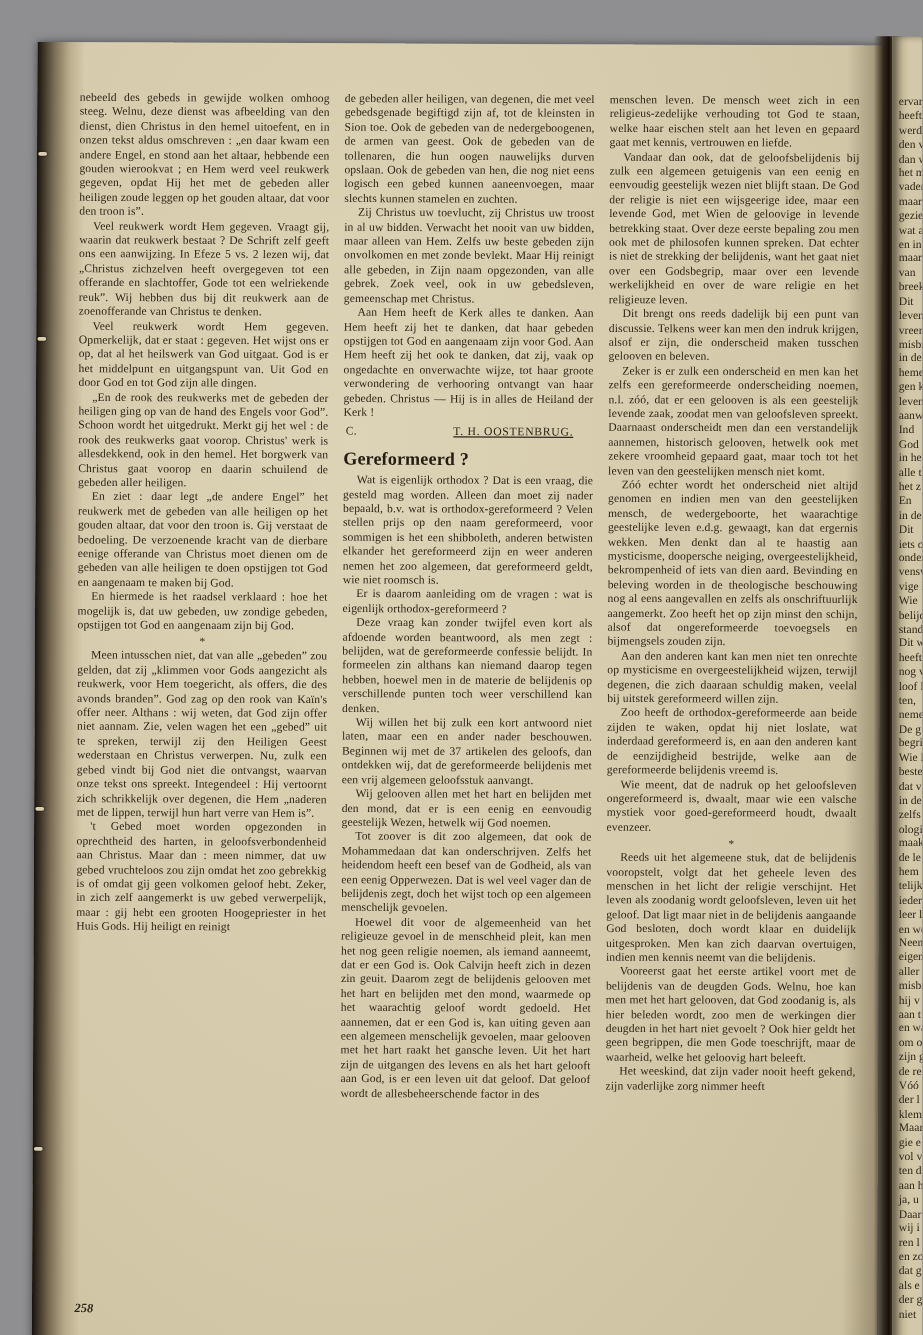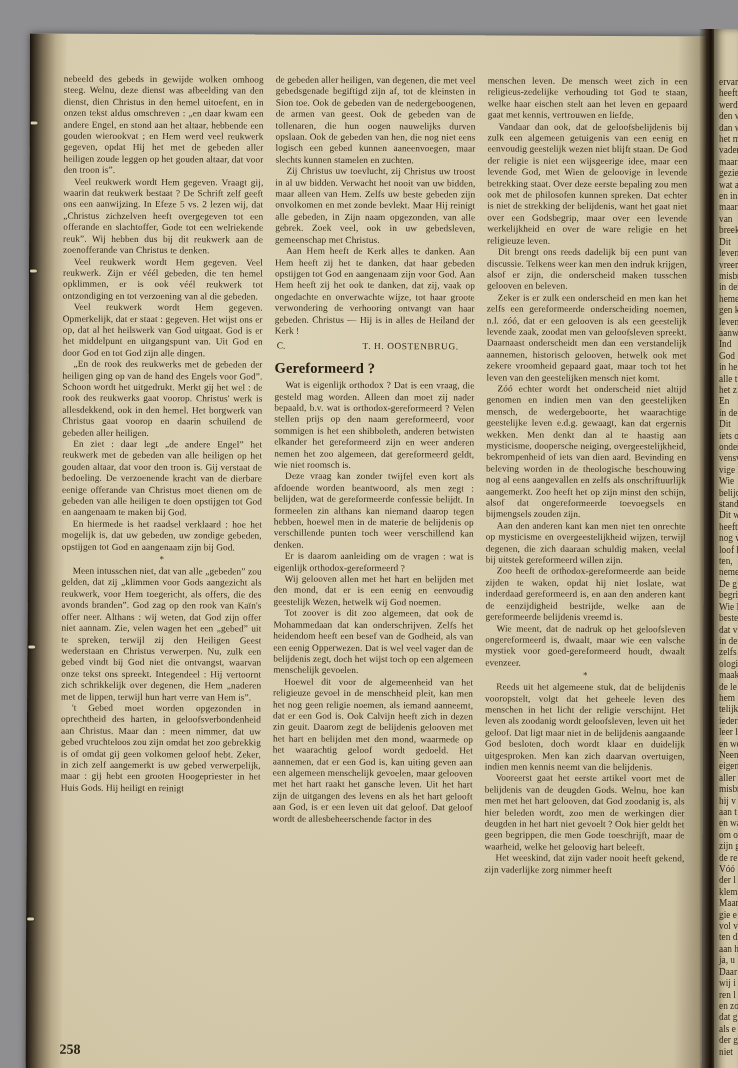--- a/index.html
+++ b/index.html
@@ -40,28 +40,28 @@
     font-size:9.3px; line-height:11.4px; text-align:justify;
     color:#2e2519; letter-spacing:0.1px;
   }
   .plist p { margin:0; text-indent:11px; }
   .col .plist:first-child p:first-child { text-indent:0; }
   .sep { height:13px; line-height:13px; text-align:center; font-size:9px; color:#2e2519; }
   .signature {
     display:flex; justify-content:space-between; align-items:baseline;
     padding:4px 16px 2px 2px; font-size:9.3px; color:#2e2519;
   }
-  .signature .sig-name { letter-spacing:0.6px; }
+  .signature .sig-name { letter-spacing:0.6px;text-decoration:underline; }
   .heading {
     font-size:14.5px; font-weight:bold; margin:8px 0 6px; color:#241c10;
     text-align:left; text-indent:0;
   }
   .page-num {
     position:absolute; left:34px; top:1008px;
-    font-weight:bold; font-size:14px; color:#2e2519;
+    font-weight:bold; font-size:10px; color:#2e2519;font-style:italic;
   }
 
   
   .gutter {
     position:absolute; left:699px; top:0; width:17px; height:1068px;
     background:linear-gradient(to right, rgba(60,45,22,0.0), rgba(38,27,13,0.85) 45%, #17100a 70%, rgba(78,60,32,0.9));
   }
   .page-next {
     position:absolute; left:714px; top:0; width:24px; height:1068px;
     background:linear-gradient(to right, #b4a886, #d3c8a9 55%);
@@ -85,21 +85,20 @@
       <span class="stitch s3"></span>
       <span class="stitch s4"></span>
     </div>
 
     <div class="content">
 
       <div class="col">
         <div class="plist">
             <p class="">nebeeld des gebeds in gewijde wolken omhoog steeg. Welnu, deze dienst was afbeelding van den dienst, dien Christus in den hemel uitoefent, en in onzen tekst aldus omschreven : „en daar kwam een andere Engel, en stond aan het altaar, hebbende een gouden wierookvat ; en Hem werd veel reukwerk gegeven, opdat Hij het met de gebeden aller heiligen zoude leggen op het gouden altaar, dat voor den troon is”.</p>
             <p class="">Veel reukwerk wordt Hem gegeven. Vraagt gij, waarin dat reukwerk bestaat ? De Schrift zelf geeft ons een aanwijzing. In Efeze 5 vs. 2 lezen wij, dat „Christus zichzelven heeft overgegeven tot een offerande en slachtoffer, Gode tot een welriekende reuk”. Wij hebben dus bij dit reukwerk aan de zoenofferande van Christus te denken.</p>
-            <p class="">Veel reukwerk wordt Hem gegeven. Veel reukwerk. Zijn er véél gebeden, die ten hemel opklimmen, er is ook véél reukwerk tot ontzondiging en tot verzoening van al die gebeden.</p>
             <p class="">Veel reukwerk wordt Hem gegeven. Opmerkelijk, dat er staat : gegeven. Het wijst ons er op, dat al het heilswerk van God uitgaat. God is er het middelpunt en uitgangspunt van. Uit God en door God en tot God zijn alle dingen.</p>
             <p class="">„En de rook des reukwerks met de gebeden der heiligen ging op van de hand des Engels voor God”. Schoon wordt het uitgedrukt. Merkt gij het wel : de rook des reukwerks gaat voorop. Christus' werk is allesdekkend, ook in den hemel. Het borgwerk van Christus gaat voorop en daarin schuilend de gebeden aller heiligen.</p>
             <p class="">En ziet : daar legt „de andere Engel” het reukwerk met de gebeden van alle heiligen op het gouden altaar, dat voor den troon is. Gij verstaat de bedoeling. De verzoenende kracht van de dierbare eenige offerande van Christus moet dienen om de gebeden van alle heiligen te doen opstijgen tot God en aangenaam te maken bij God.</p>
             <p class="">En hiermede is het raadsel verklaard : hoe het mogelijk is, dat uw gebeden, uw zondige gebeden, opstijgen tot God en aangenaam zijn bij God.</p>
           </div>
         <div class="sep">*</div>
         <div class="plist">
             <p class="">Meen intusschen niet, dat van alle „gebeden” zou gelden, dat zij „klimmen voor Gods aangezicht als reukwerk, voor Hem toegericht, als offers, die des avonds branden”. God zag op den rook van Kaïn's offer neer. Althans : wij weten, dat God zijn offer niet aannam. Zie, velen wagen het een „gebed” uit te spreken, terwijl zij den Heiligen Geest wederstaan en Christus verwerpen. Nu, zulk een gebed vindt bij God niet die ontvangst, waarvan onze tekst ons spreekt. Integendeel : Hij vertoornt zich schrikkelijk over degenen, die Hem „naderen met de lippen, terwijl hun hart verre van Hem is”.</p>
             <p class="">'t Gebed moet worden opgezonden in oprechtheid des harten, in geloofsverbondenheid aan Christus. Maar dan : meen nimmer, dat uw gebed vruchteloos zou zijn omdat het zoo gebrekkig is of omdat gij geen volkomen geloof hebt. Zeker, in zich zelf aangemerkt is uw gebed verwerpelijk, maar : gij hebt een grooten Hoogepriester in het Huis Gods. Hij heiligt en reinigt</p>
           </div>
@@ -111,22 +110,23 @@
             <p class="">Zij Christus uw toevlucht, zij Christus uw troost in al uw bidden. Verwacht het nooit van uw bidden, maar alleen van Hem. Zelfs uw beste gebeden zijn onvolkomen en met zonde bevlekt. Maar Hij reinigt alle gebeden, in Zijn naam opgezonden, van alle gebrek. Zoek veel, ook in uw gebedsleven, gemeenschap met Christus.</p>
             <p class="">Aan Hem heeft de Kerk alles te danken. Aan Hem heeft zij het te danken, dat haar gebeden opstijgen tot God en aangenaam zijn voor God. Aan Hem heeft zij het ook te danken, dat zij, vaak op ongedachte en onverwachte wijze, tot haar groote verwondering de verhooring ontvangt van haar gebeden. Christus — Hij is in alles de Heiland der Kerk !</p>
           </div>
         <div class="signature">
           <span class="sig-init">C.</span>
           <span class="sig-name">T. H. OOSTENBRUG.</span>
         </div>
         <h2 class="heading">Gereformeerd ?</h2>
         <div class="plist">
             <p class="">Wat is eigenlijk orthodox ? Dat is een vraag, die gesteld mag worden. Alleen dan moet zij nader bepaald, b.v. wat is orthodox-gereformeerd ? Velen stellen prijs op den naam gereformeerd, voor sommigen is het een shibboleth, anderen betwisten elkander het gereformeerd zijn en weer anderen nemen het zoo algemeen, dat gereformeerd geldt, wie niet roomsch is.</p>
+            <p class="">Er is daarom aanleiding om de vragen : wat is eigenlijk orthodox-gereformeerd ?</p>
             <p class="">Deze vraag kan zonder twijfel even kort als afdoende worden beantwoord, als men zegt : belijden, wat de gereformeerde confessie belijdt. In formeelen zin althans kan niemand daarop tegen hebben, hoewel men in de materie de belijdenis op verschillende punten toch weer verschillend kan denken.</p>
-            <p class="">Er is daarom aanleiding om de vragen : wat is eigenlijk orthodox-gereformeerd ?</p>
+            <p class="">Wij willen het bij zulk een kort antwoord niet laten, maar een en ander nader beschouwen. Beginnen wij met de 37 artikelen des geloofs, dan ontdekken wij, dat de gereformeerde belijdenis met een vrij algemeen geloofsstuk aanvangt.</p>
             <p class="">Wij gelooven allen met het hart en belijden met den mond, dat er is een eenig en eenvoudig geestelijk Wezen, hetwelk wij God noemen.</p>
             <p class="">Tot zoover is dit zoo algemeen, dat ook de Mohammedaan dat kan onderschrijven. Zelfs het heidendom heeft een besef van de Godheid, als van een eenig Opperwezen. Dat is wel veel vager dan de belijdenis zegt, doch het wijst toch op een algemeen menschelijk gevoelen.</p>
             <p class="">Hoewel dit voor de algemeenheid van het religieuze gevoel in de menschheid pleit, kan men het nog geen religie noemen, als iemand aanneemt, dat er een God is. Ook Calvijn heeft zich in dezen zin geuit. Daarom zegt de belijdenis gelooven met het hart en belijden met den mond, waarmede op het waarachtig geloof wordt gedoeld. Het aannemen, dat er een God is, kan uiting geven aan een algemeen menschelijk gevoelen, maar gelooven met het hart raakt het gansche leven. Uit het hart zijn de uitgangen des levens en als het hart gelooft aan God, is er een leven uit dat geloof. Dat geloof wordt de allesbeheerschende factor in des</p>
           </div>
       </div>
 
       <div class="col">
         <div class="plist">
             <p class="">menschen leven. De mensch weet zich in een religieus-zedelijke verhouding tot God te staan, welke haar eischen stelt aan het leven en gepaard gaat met kennis, vertrouwen en liefde.</p>
             <p class="">Vandaar dan ook, dat de geloofsbelijdenis bij zulk een algemeen getuigenis van een eenig en eenvoudig geestelijk wezen niet blijft staan. De God der religie is niet een wijsgeerige idee, maar een levende God, met Wien de geloovige in levende betrekking staat. Over deze eerste bepaling zou men ook met de philosofen kunnen spreken. Dat echter is niet de strekking der belijdenis, want het gaat niet over een Godsbegrip, maar over een levende werkelijkheid en over de ware religie en het religieuze leven.</p>

